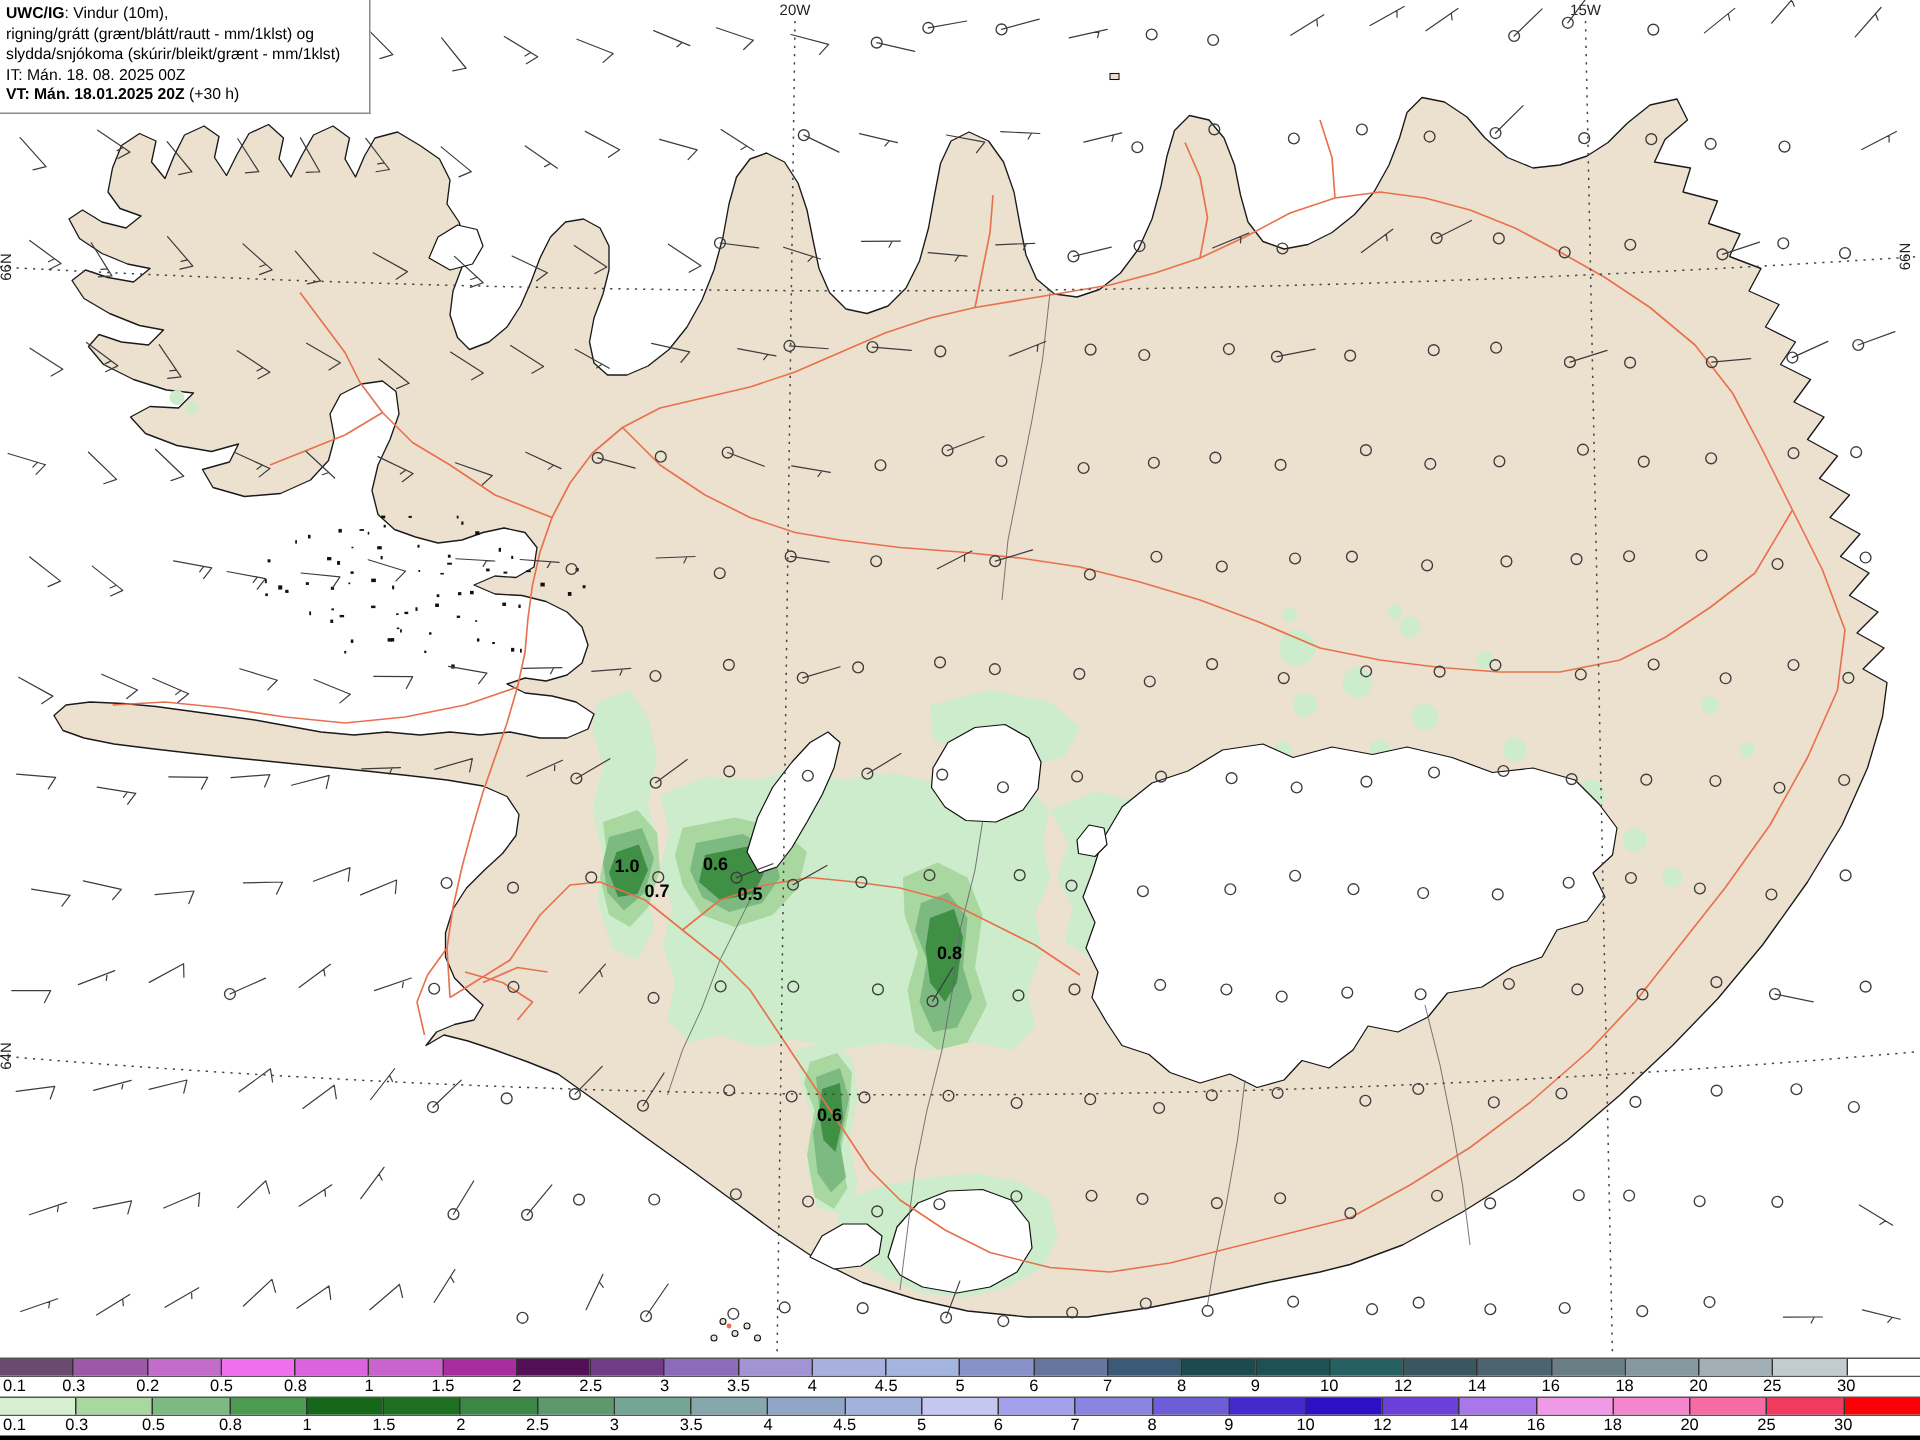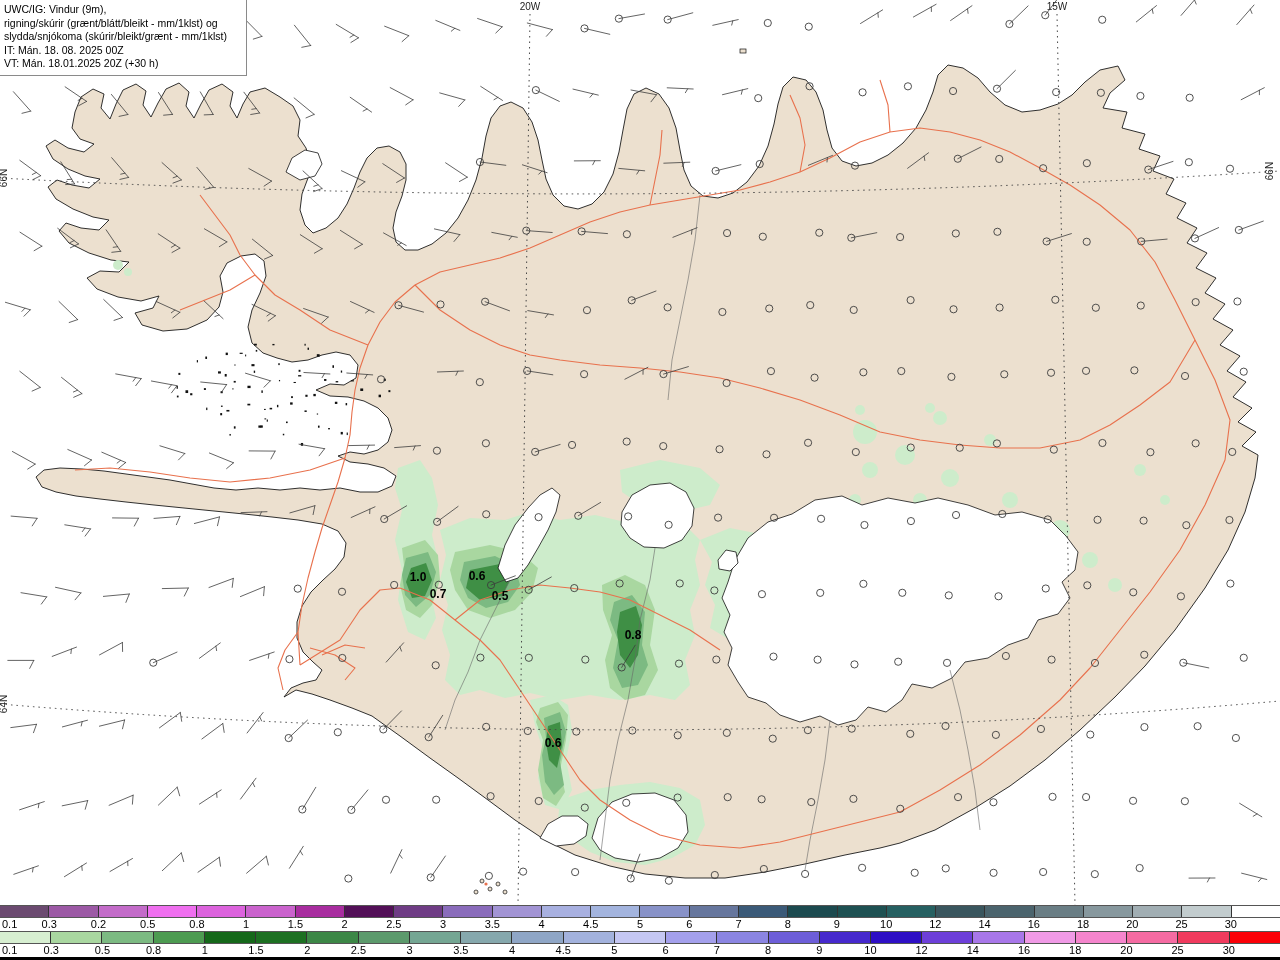--- a/index.html
+++ b/index.html
@@ -4,21 +4,21 @@
 <style>
   html,body{margin:0;padding:0;background:#fff;}
   .stage{position:relative;width:1280px;height:960px;background:#ffffff;overflow:hidden;
          font-family:"Liberation Sans",sans-serif;}
   #map{position:absolute;left:0;top:0;}
   .titlebox{
     position:absolute;left:0;top:0;width:238px;background:#ffffff;
     border-right:1px solid #8a8a8a;border-bottom:1px solid #8a8a8a;
     padding:3px 4px 4px 4px;font-size:10.5px;line-height:13.5px;color:#000;z-index:10;
   }
-  .titlebox .b{font-weight:normal;}
+  .titlebox .b{font-weight:bold;}
   .legend{position:absolute;left:0;top:905px;width:1280px;height:55px;background:#fff;z-index:9;}
   .cbar{display:flex;height:13px;width:1280px;border-top:1px solid #555;border-bottom:1px solid #555;box-sizing:border-box;}
   .cseg{flex:1 1 auto;border-left:1px solid #333;box-sizing:border-box;}
   .cseg:first-child{border-left:none;}
   .cticks{position:relative;height:13px;width:1280px;font-size:11px;color:#000;}
   .cticks span{position:absolute;top:0;transform:translateX(-50%);white-space:nowrap;}
   .cticks span.first{transform:none;}
   .blackline{position:absolute;left:0;bottom:0;width:1280px;height:3px;background:#000;}
 </style>
 </head>
@@ -414,22 +414,22 @@
         <text x="418" y="581" text-anchor="middle" font-size="12" font-weight="bold" fill="#000" font-family="&quot;Liberation Sans&quot;,sans-serif">1.0</text>
         <text x="438" y="598" text-anchor="middle" font-size="12" font-weight="bold" fill="#000" font-family="&quot;Liberation Sans&quot;,sans-serif">0.7</text>
         <text x="477" y="580" text-anchor="middle" font-size="12" font-weight="bold" fill="#000" font-family="&quot;Liberation Sans&quot;,sans-serif">0.6</text>
         <text x="500" y="600" text-anchor="middle" font-size="12" font-weight="bold" fill="#000" font-family="&quot;Liberation Sans&quot;,sans-serif">0.5</text>
         <text x="633" y="639" text-anchor="middle" font-size="12" font-weight="bold" fill="#000" font-family="&quot;Liberation Sans&quot;,sans-serif">0.8</text>
         <text x="553" y="747" text-anchor="middle" font-size="12" font-weight="bold" fill="#000" font-family="&quot;Liberation Sans&quot;,sans-serif">0.6</text>
       </g>
     </svg>
 
   <div class="titlebox">
-    <div><span class="b">UWC/IG</span><span>: Vindur (9m),</span></div>
-    <div>rigning/skúrir (grænt/blátt/bleikt - mm/1klst) og</div>
+    <div><span class="b">UWC/IG</span><span>: Vindur (10m),</span></div>
+    <div>rigning/grátt (grænt/blátt/rautt - mm/1klst) og</div>
     <div>slydda/snjókoma (skúrir/bleikt/grænt - mm/1klst)</div>
     <div>IT: Mán. 18. 08. 2025 00Z</div>
     <div><span class="b">VT: Mán. 18.01.2025 20Z</span><span> (+30 h)</span></div>
   </div>
 
   <div class="legend">
     <div id="snowbar" class="cbar">
         <div class="cseg" style="background: rgb(107, 74, 112);"></div>
         <div class="cseg" style="background: rgb(156, 89, 165);"></div>
         <div class="cseg" style="background: rgb(195, 108, 201);"></div>

